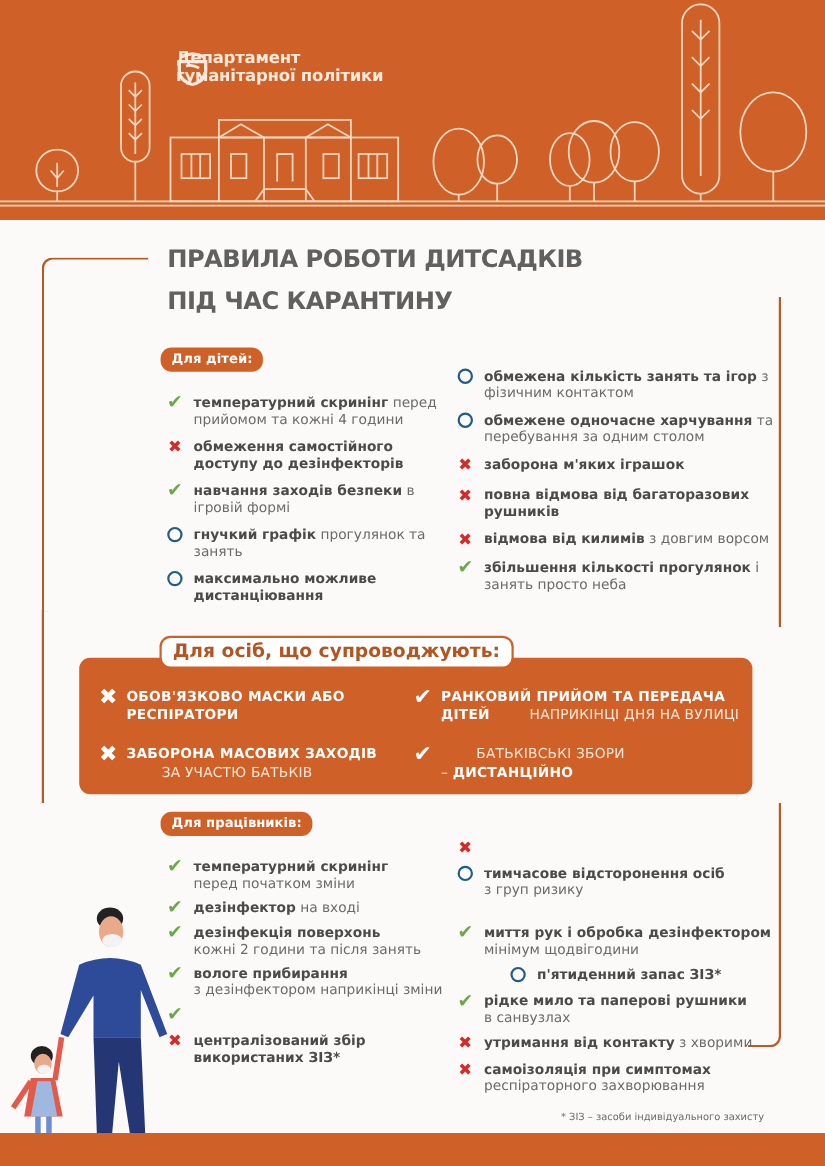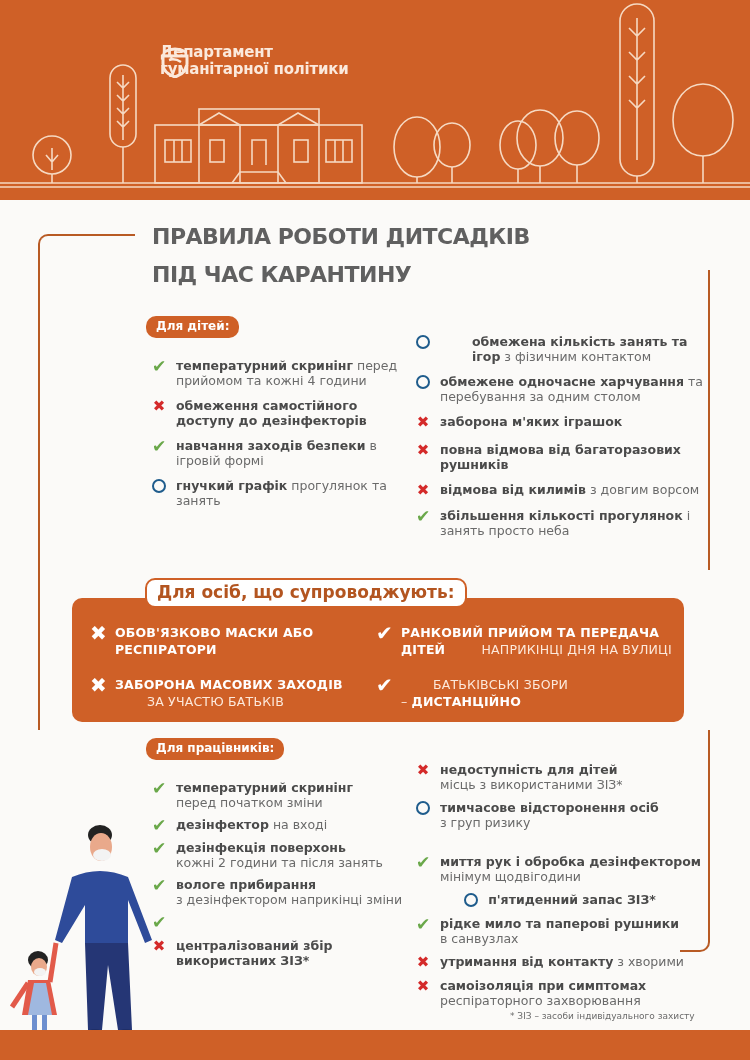--- a/index.html
+++ b/index.html
@@ -123,24 +123,30 @@
   <li style="margin-bottom:10px;">
       <span class="ico ok">✔</span>
       <span><span class="b">навчання заходів безпеки</span><span class="n"> в ігровій формі</span></span>
     </li>
   <li style="margin-bottom:10px;">
       <span class="ico">
         <span class="o"></span>
       </span>
       <span><span class="b">гнучкий графік</span><span class="n"> прогулянок та занять</span></span>
     </li>
+  <li>
+      <span class="ico">
+        <span class="o"></span>
+      </span>
+      <span><span class="b">максимально можливе дистанціювання</span><span class="n"></span></span>
+    </li>
 </ul>
 
 <ul class="list" style="left:414px;top:334px;width:290px;">
-  <li style="margin-bottom:10px;gap:32px;">
+  <li style="margin-bottom:10px;">
       <span class="ico">
         <span class="o"></span>
       </span>
       <span><span class="b">обмежена кількість занять та ігор</span><span class="n"> з фізичним контактом</span></span>
     </li>
   <li style="margin-bottom:10px;">
       <span class="ico">
         <span class="o"></span>
       </span>
       <span><span class="b">обмежене одночасне харчування</span><span class="n"> та перебування за одним столом</span></span>
@@ -207,21 +213,20 @@
     </li>
   <li>
       <span class="ico no">✖</span>
       <span style="width:180px"><span class="b">централізований збір використаних ЗІЗ*</span><span class="n"></span></span>
     </li>
 </ul>
 
 <ul class="list" style="left:414px;top:762px;width:290px;">
   <li style="margin-bottom:8px;">
       <span class="ico no">✖</span>
-      <span><span class="b">недоступність для дітей</span><br><span class="n"> місць з використаними ЗІЗ*</span></span>
     </li>
   <li style="margin-bottom:24px;">
       <span class="ico">
         <span class="o"></span>
       </span>
       <span><span class="b">тимчасове відсторонення осіб</span><br><span class="n"> з груп ризику</span></span>
     </li>
   <li style="margin-bottom:8px;">
       <span class="ico ok">✔</span>
       <span><span class="b">миття рук і обробка дезінфектором</span><br><span class="n"> мінімум щодвігодини</span></span>

